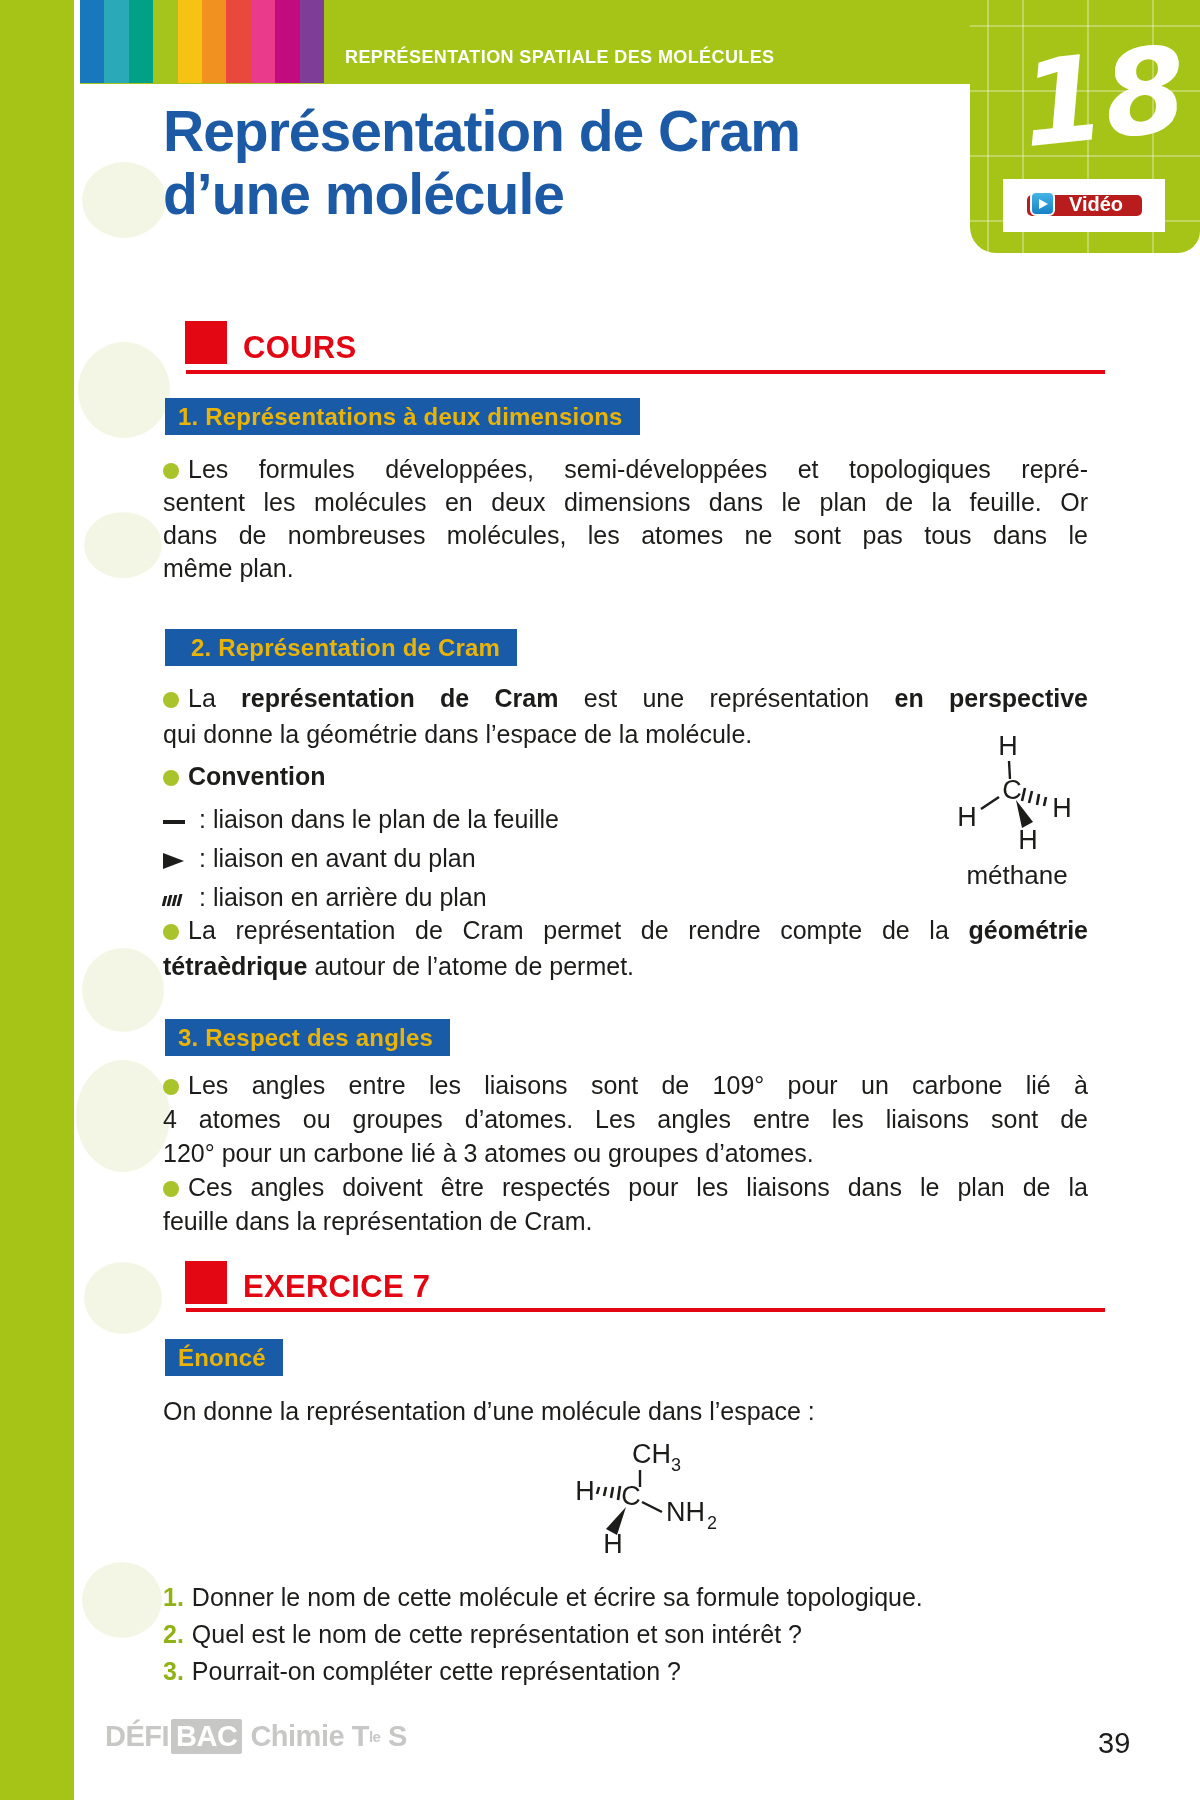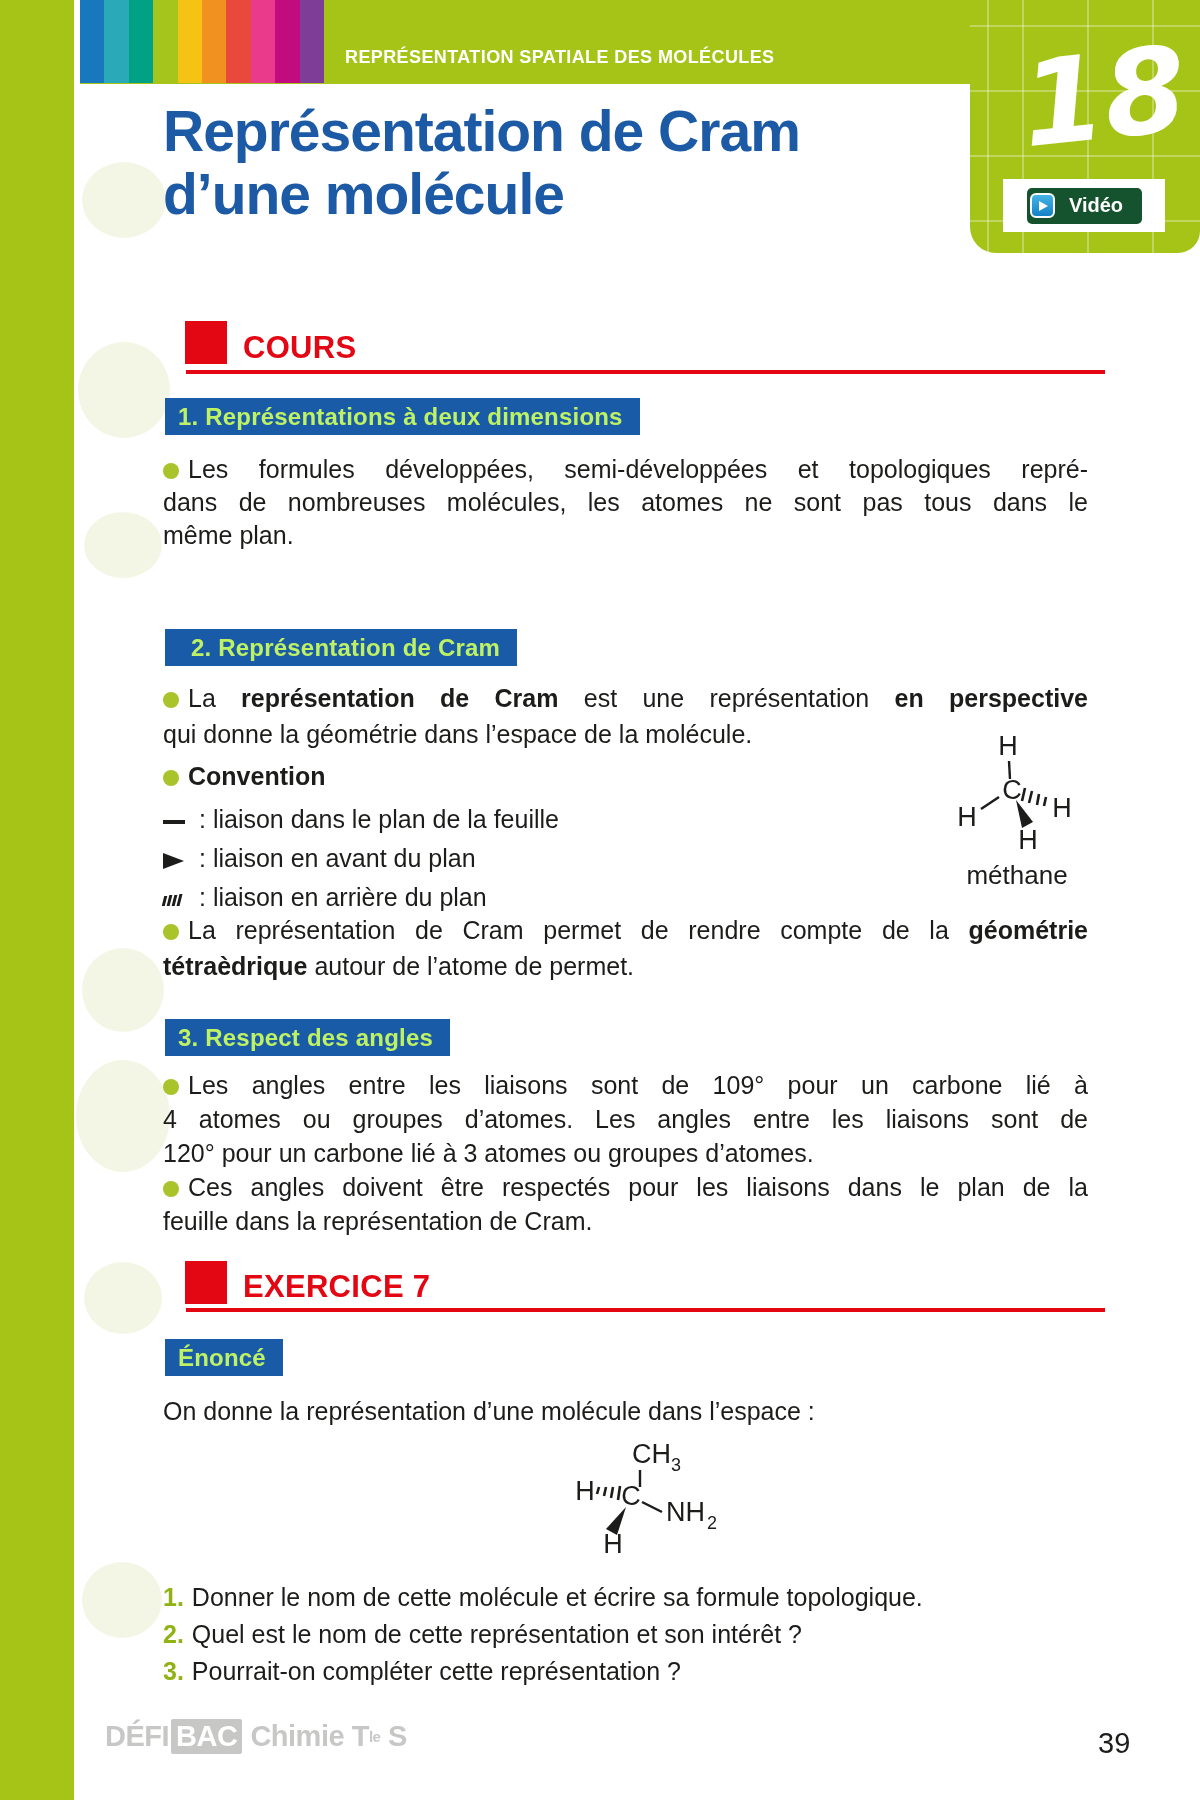--- a/index.html
+++ b/index.html
@@ -17,36 +17,36 @@
      border-radius:0 0 22px 26px;
      background-image:
        repeating-linear-gradient(to right, rgba(255,255,255,.30) 0 2px, transparent 2px 65px),
        repeating-linear-gradient(to bottom, rgba(255,255,255,.30) 0 2px, transparent 2px 65px);
      background-position:52px 0,0 25px;}
   .chapter-num{position:absolute;left:1022px;top:28px;width:160px;text-align:center;color:#fff;
      font-family:"DejaVu Sans",sans-serif;font-style:italic;font-weight:bold;font-size:118px;
      transform:rotate(-6deg);}
   .video-box{position:absolute;left:1003px;top:179px;width:162px;height:53px;background:#fff;
      display:flex;align-items:center;justify-content:center;}
-  .video-btn{position:relative;width:115px;height:36px;background:#14532d;border-radius:5px;
-     display:flex;align-items:center;}
+  .video-btn{position:relative;width:115px;height:21px;background:#b91c1c;border-radius:5px;
+     display:flex;align-items:flex-end;}
   .play-badge{width:25px;height:25px;margin-left:3px;border-radius:6px;border:2px solid #fff;
      background:linear-gradient(#45b4e6,#1581c6);box-sizing:border-box;
      display:flex;align-items:center;justify-content:center;}
   .play-tri{width:0;height:0;border-left:9px solid #fff;border-top:5.5px solid transparent;
      border-bottom:5.5px solid transparent;margin-left:2px;}
   .video-label{flex:1;text-align:center;color:#fff;font-weight:bold;font-size:20px;padding-right:4px;}
   .page-title{position:absolute;left:163px;top:100px;line-height:63px;font-size:57px;font-weight:bold;
      color:#1d5aa5;letter-spacing:-1px;}
   
   .rsq{position:absolute;width:42px;height:43px;background:#e30613;}
   .rlabel{position:absolute;color:#e30613;font-weight:bold;font-size:31px;letter-spacing:.3px;}
   .rrule{position:absolute;left:186px;width:919px;height:4px;background:#e30613;}
   
-  .h{position:absolute;left:165px;height:37px;line-height:37px;background:#1a5ba8;color:#bef264;
+  .h{position:absolute;left:165px;height:37px;line-height:37px;background:#1a5ba8;color:#eab308;
      font-weight:bold;font-size:24px;padding:0 17px 0 13px;letter-spacing:.2px;}
   
   .p{position:absolute;left:163px;width:925px;font-size:25px;color:#1c1c1a;}
   .p .line{line-height:33px;}
   .lh36 .line{line-height:36px;}
   .lh34 .line{line-height:34px;}
   .lh37 .line{line-height:37px;}
   .line.just{text-align:justify;text-align-last:justify;}
   .b{font-weight:bold;}
   .bullet{display:inline-block;width:16px;height:16px;border-radius:50%;background:#a9c32a;
@@ -117,20 +117,21 @@
     <div>d’une molécule</div>
   </div>
 
   <div class="rsq" style="left:185px;top:321px;"></div>
   <div class="rlabel" style="left:243px;top:330px;">COURS</div>
   <div class="rrule" style="top:370px;"></div>
 
   <div class="h" style="top:398px;">1. Représentations à deux dimensions</div>
   <div class="p" style="top:453px;">
       <div class="line just"><span class="bullet"></span><span>Les formules développées, semi-développées et topologiques repré-</span></div>
+      <div class="line just"><span>sentent les molécules en deux dimensions dans le plan de la feuille. Or</span></div>
       <div class="line just"><span>dans de nombreuses molécules, les atomes ne sont pas tous dans le</span></div>
       <div class="line"><span>même plan.</span></div>
     </div>
 
   <div class="h" style="top:629px;padding-left:26px;">2. Représentation de Cram</div>
   <div class="p lh36" style="top:680px;">
       <div class="line just"><span class="bullet"></span><span>La </span><span class="b">représentation de Cram</span><span> est une représentation </span><span class="b">en perspective</span></div>
       <div class="line"><span>qui donne la géométrie dans l’espace de la molécule.</span></div>
     </div>
   <div class="p lh36" style="top:758px;">

